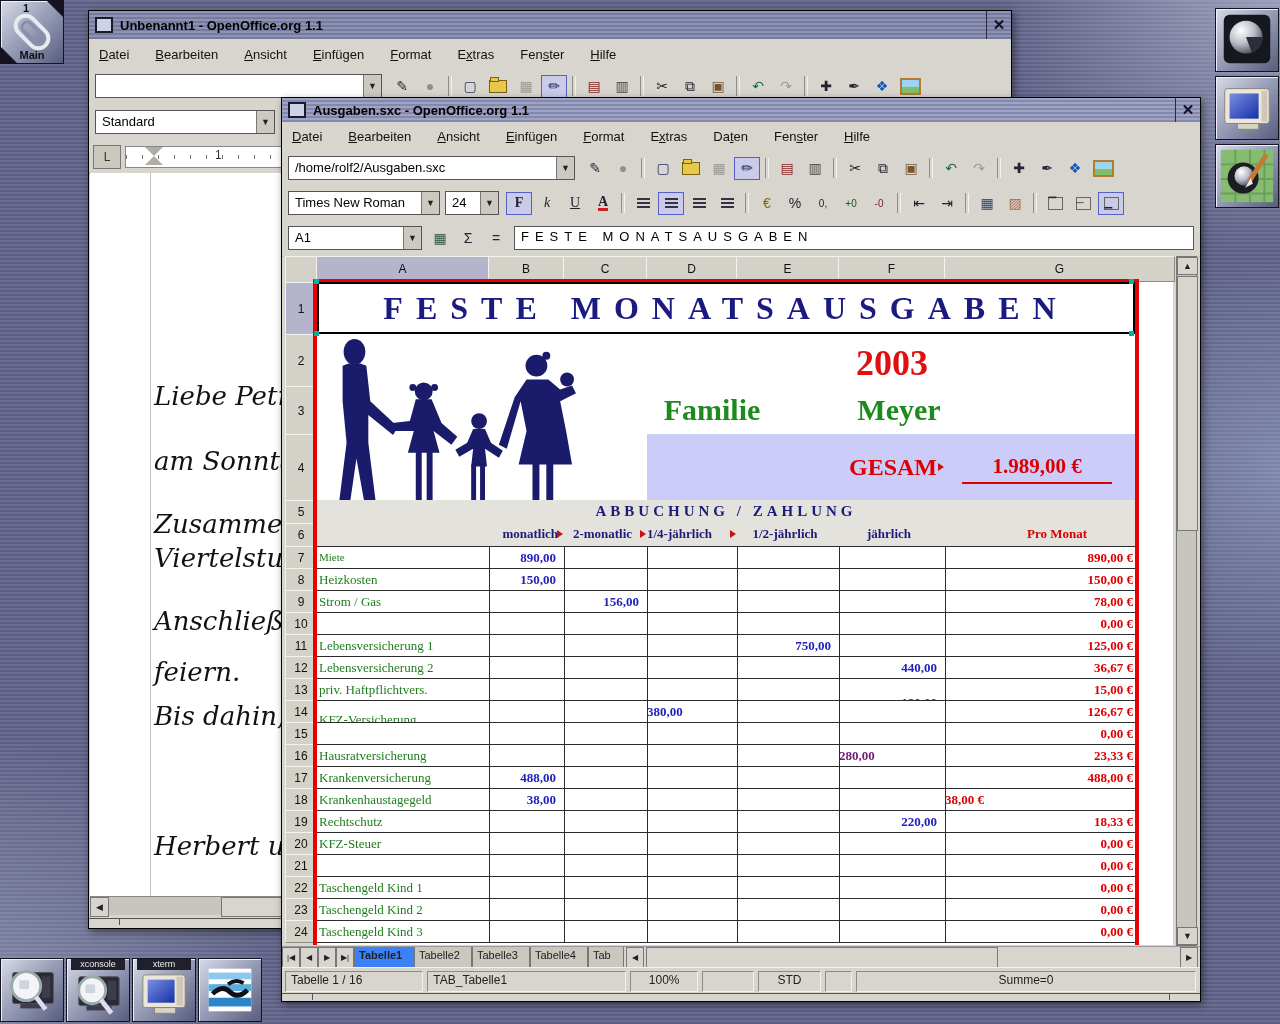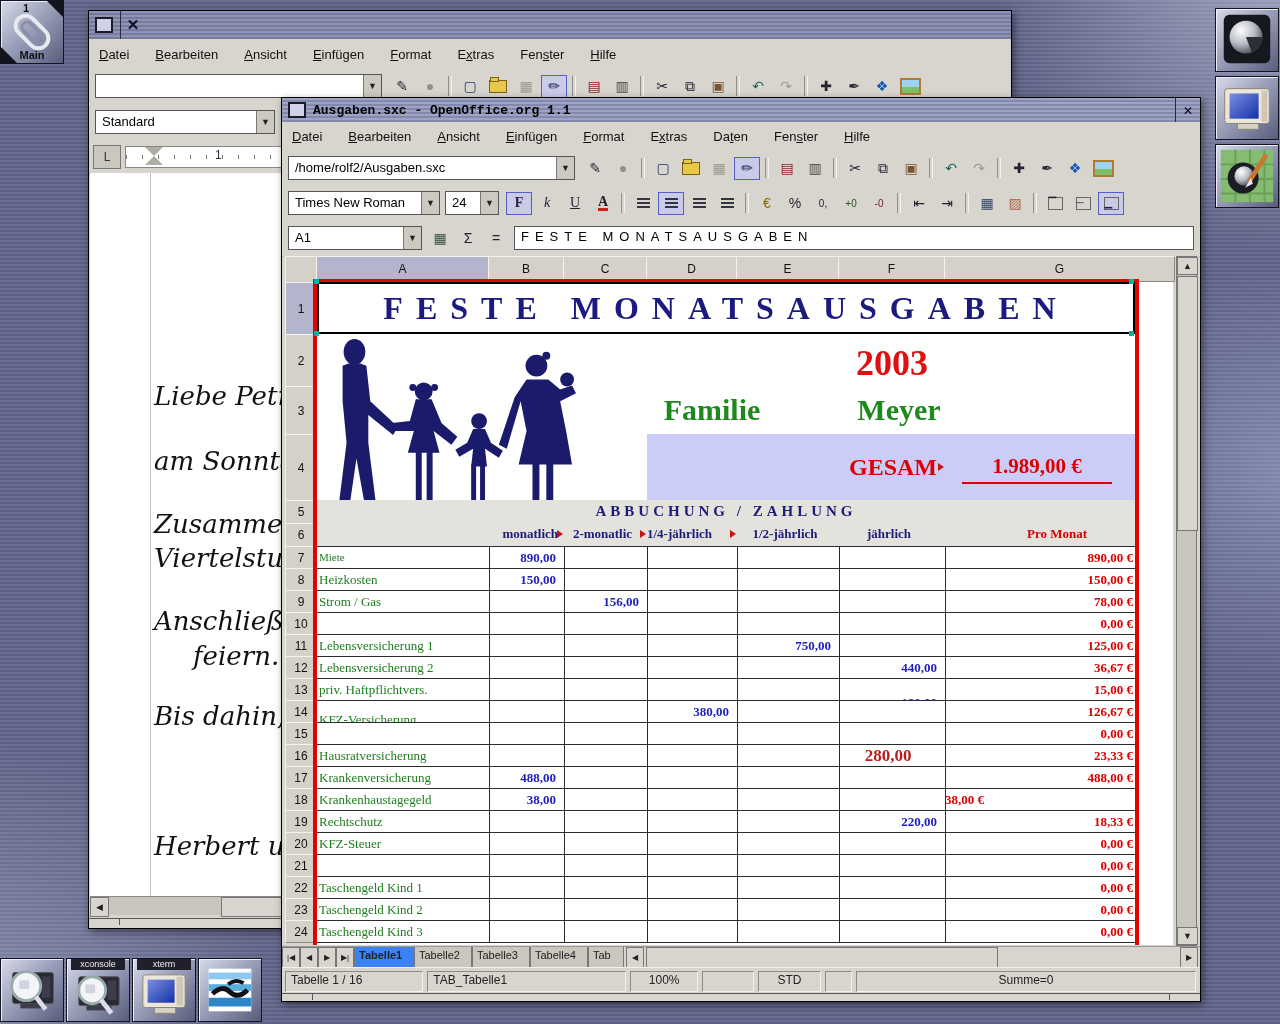--- a/index.html
+++ b/index.html
@@ -94,20 +94,21 @@
     <linearGradient id="scr" x1="0" y1="0" x2="1" y2="1">
       <stop offset="0%" stop-color="#7b8fe0"></stop>
         <stop offset="100%" stop-color="#1430a8"></stop>
     </linearGradient>
   </defs>
 </svg>
 
 <div class="win" style="left:88px;top:10px;width:922px;height:917px;">
   <div class="tbar unfocus" style="height:28px;">
     <span class="tico"></span>
+    <span class="ttext">Unbenannt1 - OpenOffice.org 1.1</span>
     <span class="tclose">✕</span>
   </div>
   <div class="mbar" style="top:28px;height:30px;">
       <span class="mitem"><u>D</u>atei</span>
       <span class="mitem"><u>B</u>earbeiten</span>
       <span class="mitem"><u>A</u>nsicht</span>
       <span class="mitem"><u>E</u>infügen</span>
       <span class="mitem"><u>F</u>ormat</span>
       <span class="mitem">E<u>x</u>tras</span>
       <span class="mitem">Fen<u>s</u>ter</span>
@@ -195,35 +196,35 @@
       border-left:9px solid transparent;border-right:9px solid transparent;border-bottom:9px solid #b0ada5;"></span>
   </div>
   <div class="docarea" style="top:162px;height:723px;">
     <div style="position:absolute;left:60px;top:0;bottom:0;width:1px;background:#c4c4c4;"></div>
     <div style="position:absolute;left:64px;top:0;">
         <div class="docline" style="top: 208px; position: absolute; left: 0px;">Liebe Petra</div>
         <div class="docline" style="top: 273px; position: absolute; left: 0px;">am Sonntag</div>
         <div class="docline" style="top: 336px; position: absolute; left: 0px;">Zusammen n</div>
         <div class="docline" style="top: 370px; position: absolute; left: 0px;">Viertelstund</div>
         <div class="docline" style="top: 433px; position: absolute; left: 0px;">Anschließen</div>
-        <div class="docline" style="top: 468px; position: absolute; left: 0px; margin-left: 39px;">feiern.</div>
+        <div class="docline" style="top: 484px; position: absolute; left: 0px;">feiern.</div>
         <div class="docline" style="top: 528px; position: absolute; left: 0px;">Bis dahin, l</div>
         <div class="docline" style="top: 658px; position: absolute; left: 0px;">Herbert und</div>
       </div>
   </div>
   <div class="hscroll" style="left:1px;right:1px;top:885px;">
     <span class="sbtn">◀</span>
     <span style="width:112px"></span>
     <span class="sthumb" style="width:420px;"></span>
   </div>
   <div class="rsz" style="top:907px;"></div>
 </div>
 
 <div class="win" style="left:281px;top:97px;width:918px;height:903px;">
-  <div class="tbar" style="height:24px;font-family:Liberation Mono, monospace;">
+  <div class="tbar" style="height:24px;">
     <span class="tico"></span>
     <span class="ttext">Ausgaben.sxc - OpenOffice.org 1.1</span>
     <span class="tclose">✕</span>
   </div>
   <div class="mbar" style="top:24px;height:28px;">
       <span class="mitem"><u>D</u>atei</span>
       <span class="mitem"><u>B</u>earbeiten</span>
       <span class="mitem"><u>A</u>nsicht</span>
       <span class="mitem"><u>E</u>infügen</span>
       <span class="mitem"><u>F</u>ormat</span>
@@ -519,30 +520,30 @@
             <span class="cellabs serif" style="left: 522px; top: 0px; width: 98px; height: 21px; line-height: 21px; text-align: right; font-weight: bold; font-size: 13px; color: rgb(33, 33, 187);">440,00</span>
             <span class="cellabs serif" style="left: 628px; top: 0px; width: 188px; height: 21px; line-height: 21px; text-align: right; font-weight: bold; font-size: 13px; color: rgb(221, 0, 0);">36,67 €</span>
           </div>
           <div class="cellabs" style="left: 0px; top: 396px; width: 818px; height: 22px; border-top: 1px solid rgb(43, 43, 43);">
             <span class="cellabs serif" style="left: 2px; top: 0px; width: 168px; height: 21px; line-height: 21px; font-size: 13px; color: rgb(30, 125, 30);">priv. Haftpflichtvers.</span>
             <span class="cellabs serif" style="left: 522px; top: 13px; width: 98px; height: 21px; line-height: 21px; text-align: right; font-weight: bold; font-size: 13px; color: rgb(33, 33, 187);">180,00</span>
             <span class="cellabs serif" style="left: 628px; top: 0px; width: 188px; height: 21px; line-height: 21px; text-align: right; font-weight: bold; font-size: 13px; color: rgb(221, 0, 0);">15,00 €</span>
           </div>
           <div class="cellabs" style="left: 0px; top: 418px; width: 818px; height: 22px; border-top: 1px solid rgb(43, 43, 43);">
             <span class="cellabs serif" style="left: 2px; top: 0px; width: 168px; height: 21px; line-height: 21px; font-size: 13px; color: rgb(30, 125, 30); margin-top: 8px;">KFZ-Versicherung</span>
-            <span class="cellabs serif" style="left: 330px; top: 0px; width: 82px; height: 21px; line-height: 21px; text-align: right; font-weight: bold; font-size: 13px; color: rgb(33, 33, 187);">380,00</span>
+            <span class="cellabs serif" style="left: 330px; top: 0px; width: 82px; height: 21px; line-height: 21px; text-align: left; font-weight: bold; font-size: 13px; color: rgb(33, 33, 187);">380,00</span>
             <span class="cellabs serif" style="left: 628px; top: 0px; width: 188px; height: 21px; line-height: 21px; text-align: right; font-weight: bold; font-size: 13px; color: rgb(221, 0, 0);">126,67 €</span>
           </div>
           <div class="cellabs" style="left: 0px; top: 440px; width: 818px; height: 22px; border-top: 1px solid rgb(43, 43, 43);">
             <span class="cellabs serif" style="left: 2px; top: 0px; width: 168px; height: 21px; line-height: 21px; font-size: 13px; color: rgb(30, 125, 30);"></span>
             <span class="cellabs serif" style="left: 628px; top: 0px; width: 188px; height: 21px; line-height: 21px; text-align: right; font-weight: bold; font-size: 13px; color: rgb(221, 0, 0);">0,00 €</span>
           </div>
           <div class="cellabs" style="left: 0px; top: 462px; width: 818px; height: 22px; border-top: 1px solid rgb(43, 43, 43);">
             <span class="cellabs serif" style="left: 2px; top: 0px; width: 168px; height: 21px; line-height: 21px; font-size: 13px; color: rgb(30, 125, 30);">Hausratversicherung</span>
-            <span class="cellabs serif" style="left: 522px; top: 0px; width: 98px; height: 21px; line-height: 21px; text-align: center; font-weight: bold; font-size: 17px; color: #b91c1c;">280,00</span>
+            <span class="cellabs serif" style="left: 522px; top: 0px; width: 98px; height: 21px; line-height: 21px; text-align: left; font-weight: bold; font-size: 13px; color: #701a75;">280,00</span>
             <span class="cellabs serif" style="left: 628px; top: 0px; width: 188px; height: 21px; line-height: 21px; text-align: right; font-weight: bold; font-size: 13px; color: rgb(221, 0, 0);">23,33 €</span>
           </div>
           <div class="cellabs" style="left: 0px; top: 484px; width: 818px; height: 22px; border-top: 1px solid rgb(43, 43, 43);">
             <span class="cellabs serif" style="left: 2px; top: 0px; width: 168px; height: 21px; line-height: 21px; font-size: 13px; color: rgb(30, 125, 30);">Krankenversicherung</span>
             <span class="cellabs serif" style="left: 172px; top: 0px; width: 67px; height: 21px; line-height: 21px; text-align: right; font-weight: bold; font-size: 13px; color: rgb(33, 33, 187);">488,00</span>
             <span class="cellabs serif" style="left: 628px; top: 0px; width: 188px; height: 21px; line-height: 21px; text-align: right; font-weight: bold; font-size: 13px; color: rgb(221, 0, 0);">488,00 €</span>
           </div>
           <div class="cellabs" style="left: 0px; top: 506px; width: 818px; height: 22px; border-top: 1px solid rgb(43, 43, 43);">
             <span class="cellabs serif" style="left: 2px; top: 0px; width: 168px; height: 21px; line-height: 21px; font-size: 13px; color: rgb(30, 125, 30);">Krankenhaustagegeld</span>
             <span class="cellabs serif" style="left: 172px; top: 0px; width: 67px; height: 21px; line-height: 21px; text-align: right; font-weight: bold; font-size: 13px; color: rgb(33, 33, 187);">38,00</span>

